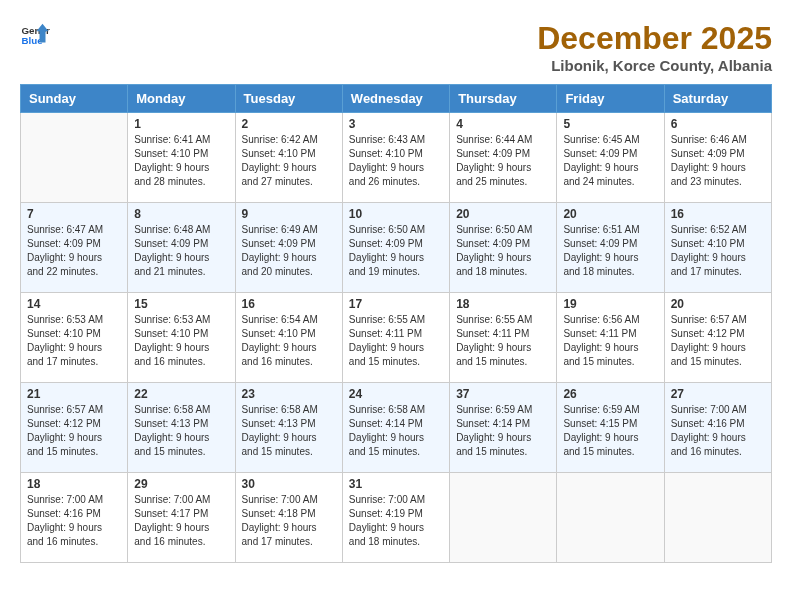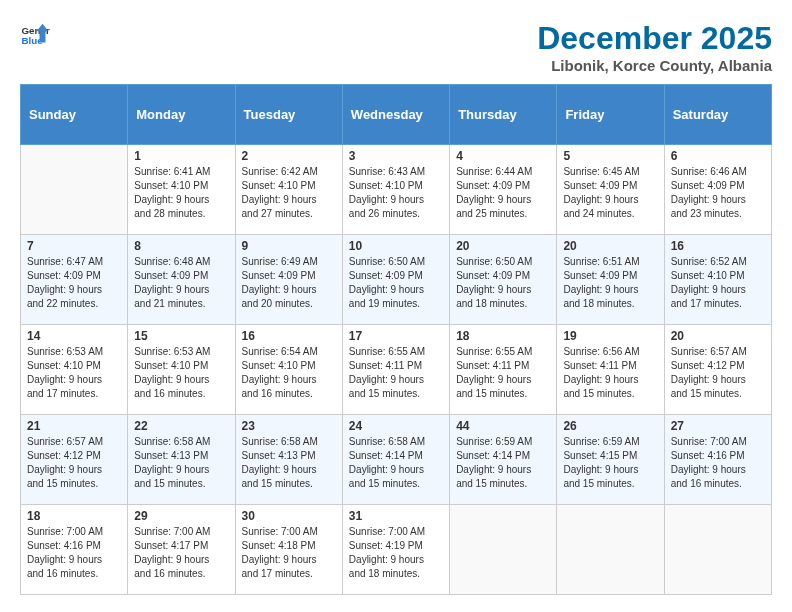--- a/index.html
+++ b/index.html
@@ -24,37 +24,37 @@
     .logo-icon {
       width: 30px;
       height: 30px;
     }
     .title-block {
       text-align: right;
     }
     .month-title {
       font-size: 32px;
       font-weight: bold;
-      color: #0369a1;
+      color: #a16207;
     }
     .location {
       font-size: 15px;
       color: #555;
       font-weight: bold;
     }
     .calendar {
       width: 100%;
       border-collapse: collapse;
       border: 1px solid #ccc;
     }
     .calendar th {
       background-color: #3d85c8;
       color: #fff;
       text-align: left;
-      padding: 22px 8px;
+      padding: 6px 8px;
       font-size: 13px;
       border: 1px solid #5a9fd4;
       margin-left: 44px;
     }
     .calendar td {
       vertical-align: top;
       padding: 4px 6px;
       border: 1px solid #ccc;
       font-size: 10.5px;
       color: #333;
@@ -207,21 +207,21 @@
         </td>
         <td>
           <span class="day-num">23</span>
           <div class="day-info">Sunrise: 6:58 AM<br>Sunset: 4:13 PM<br>Daylight: 9 hours<br>and 15 minutes.</div>
         </td>
         <td>
           <span class="day-num">24</span>
           <div class="day-info">Sunrise: 6:58 AM<br>Sunset: 4:14 PM<br>Daylight: 9 hours<br>and 15 minutes.</div>
         </td>
         <td>
-          <span class="day-num">44</span>
+          <span class="day-num">37</span>
           <div class="day-info">Sunrise: 6:59 AM<br>Sunset: 4:14 PM<br>Daylight: 9 hours<br>and 15 minutes.</div>
         </td>
         <td>
           <span class="day-num">26</span>
           <div class="day-info">Sunrise: 6:59 AM<br>Sunset: 4:15 PM<br>Daylight: 9 hours<br>and 15 minutes.</div>
         </td>
         <td>
           <span class="day-num">27</span>
           <div class="day-info">Sunrise: 7:00 AM<br>Sunset: 4:16 PM<br>Daylight: 9 hours<br>and 16 minutes.</div>
         </td>

